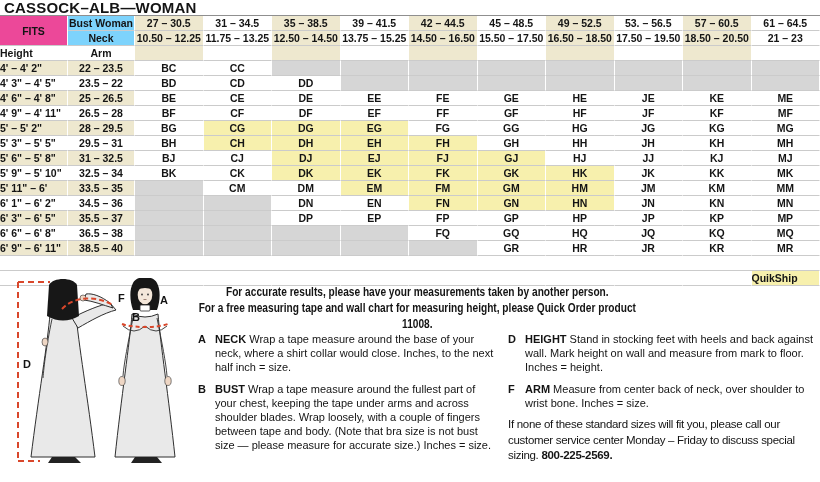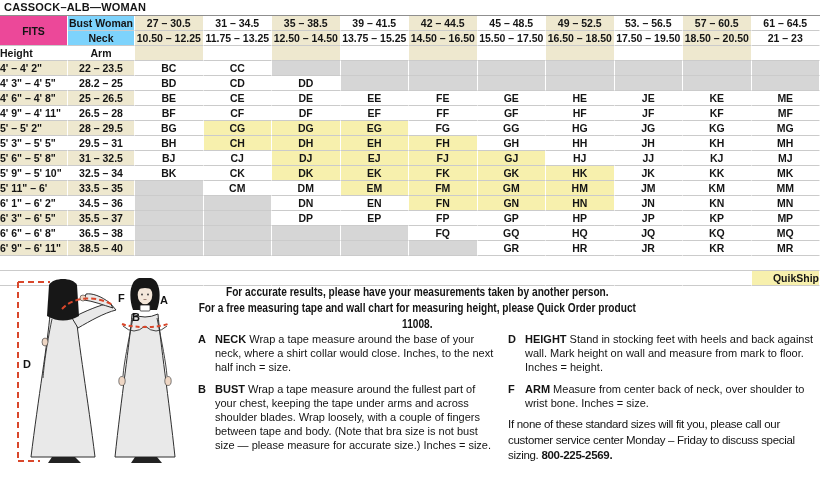--- a/index.html
+++ b/index.html
@@ -1,37 +1,37 @@
 <!DOCTYPE html>
 <html><head>
 <meta charset="utf-8">
 <style>
   html,body{margin:0;padding:0;background:#fff;}
   body{width:820px;height:482px;font-family:"Liberation Sans",sans-serif;color:#141414;}
   .page{position:relative;width:820px;height:482px;overflow:hidden;background:#fff;}
 
   
-  .chart-title{height:13px;line-height:13px;font-weight:bold;font-size:11px;padding:1px 16px 1px 4px;
+  .chart-title{height:13px;line-height:13px;font-weight:bold;font-size:15px;padding:1px 16px 1px 4px;
     border-bottom:1px solid #8f8f8f;letter-spacing:.2px;}
   table.sizes{border-collapse:separate;border-spacing:0;table-layout:fixed;width:820px;}
   table.sizes td, table.sizes th{font-size:10.5px;font-weight:bold;padding:0;height:14px;line-height:14px;
     border-right:1px solid #fff;border-bottom:1px solid #cbcbcb;overflow:hidden;white-space:nowrap;color:#141414;}
   table.sizes th{font-weight:bold;text-align:center;}
   .fits{background:#ec4899;font-size:11px;}
   .rlabel{text-align:right;padding-right:6px;background:#7dd3fc;}
   .hdr{text-align:center;}
   .cream{background:#eee8cf;}
   .na{background:#d6d6d6;}
   .qs{background:#f7f0ad;margin-top:36px;}
   .size{background:#fff;}
   .center{text-align:center;}
   .hleft{text-align:left;padding-left:5px;}
   td.spacer{height:3px;border:none;background:#fff;}
   td.qsrow{border:none;height:17px;background:#fff;}
-  td.quickship{background:#f7f0ad;border:none;height:17px;line-height:17px;font-size:11px;text-align:right;}
+  td.quickship{background:#f7f0ad;border:none;height:17px;line-height:17px;font-size:11px;text-align:left;}
 
   
   .intro{position:absolute;left:195px;top:284px;width:570px;text-align:center;font-weight:bold;
     font-size:13px;line-height:16px;transform:scaleX(.78);transform-origin:left top;}
   .instr-col{position:absolute;top:333px;}
   #instr-left{left:198px;width:298px;}
   #instr-right{left:508px;width:306px;}
   .instr{display:flex;margin-bottom:9px;font-size:11px;line-height:13.8px;}
   .ltr{width:17px;font-weight:bold;flex:none;}
   .itxt b{font-weight:bold;}
@@ -114,21 +114,21 @@
           <td class="na"></td>
           <td class="na"></td>
           <td class="na"></td>
           <td class="na"></td>
           <td class="na"></td>
           <td class="na"></td>
           <td class="na"></td>
         </tr>
         <tr>
           <td class="hleft">4' 3" – 4' 5"</td>
-          <td class="center">28.2 – 25</td>
+          <td class="center">23.5 – 22</td>
           <td class="size center">BD</td>
           <td class="size center">CD</td>
           <td class="size center">DD</td>
           <td class="na"></td>
           <td class="na"></td>
           <td class="na"></td>
           <td class="na"></td>
           <td class="na"></td>
           <td class="na"></td>
           <td class="na"></td>

